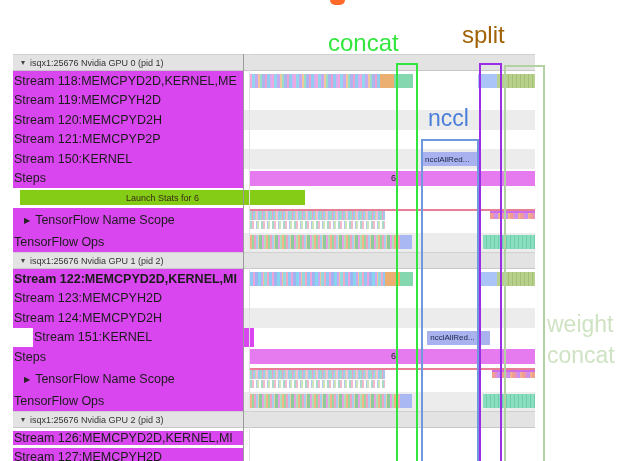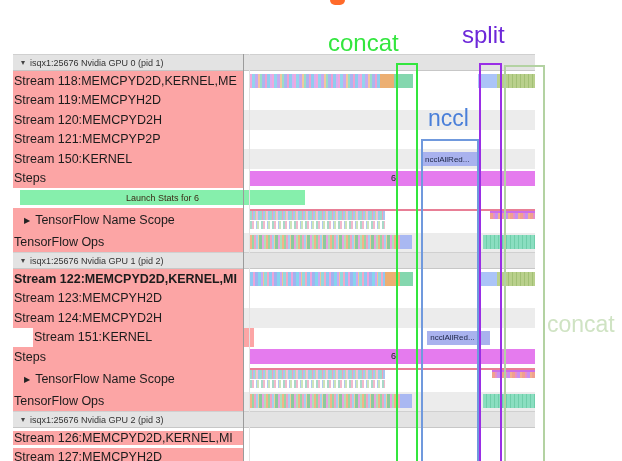--- a/index.html
+++ b/index.html
@@ -1,21 +1,21 @@
 <!DOCTYPE html>
 <html><head>
 <meta charset="utf-8">
 <style>
   html,body{margin:0;padding:0;background:#fff;}
   .stage{position:relative;width:622px;height:461px;overflow:hidden;background:#fff;
          font-family:"Liberation Sans",sans-serif;}
   
   .rows{position:absolute;left:13px;top:54px;width:522px;}
   .row{display:flex;position:relative;}
-  .row-label{width:230px;background:#fca5a5;font-size:12.5px;color:#1c1c1c;
+  .row-label{width:230px;background:#d946ef;font-size:12.5px;color:#1c1c1c;
              white-space:nowrap;overflow:hidden;display:flex;align-items:center;
              padding-left:1px;box-sizing:border-box;}
   .row-label .arrow{font-size:8px;color:#222;margin:0 5px 0 10px;}
   .row-tl{position:relative;width:292px;background:#ffffff;overflow:hidden;}
   .row-tl.odd{background:#ececec;}
   .row-header{background:#e3e3e3;border-top:1px solid #d0d0d0;border-bottom:1px solid #c7c7c7;
               box-sizing:border-box;align-items:center;font-size:9px;color:#333;}
   .row-header .tri{font-size:8px;color:#444;margin:0 5px 0 8px;}
   
   .seg{position:absolute;top:2.5px;height:14px;}
@@ -23,21 +23,21 @@
   .stripes-b{background:repeating-linear-gradient(90deg,#8fc8f2 0 3px,#eda4da 3px 5px,#9fb4f0 5px 8px,#86d4ee 8px 11px,#cba9f2 11px 13px,#f2c09c 13px 14px,#93d9dd 14px 17px,#f0a8c8 17px 19px);}
   .stripes-ops{background:repeating-linear-gradient(90deg,#f2b38a 0 2px,#98d6a4 2px 4px,#f0a4c4 4px 6px,#a4d2ee 6px 8px,#f4cba0 8px 9px,#8cc99c 9px 12px,#e8a4e0 12px 14px,#aee0b8 14px 16px);}
   .solid-orange{background:#ecaf72;}
   .solid-teal{background:#84d7ae;}
   .solid-blue{background:#abc4f8;}
   .solid-blue2{background:#a9b8f2;}
   .green-striped{background:repeating-linear-gradient(90deg,#b9d08c 0 3px,#a2c074 3px 4px);}
   .teal-striped{background:repeating-linear-gradient(90deg,#8adec0 0 3px,#6fceaa 3px 4px);}
   .bar-steps{background:#e57bee;top:2px;height:15px;}
   .steps-num{background:none;font-size:9px;color:#222;text-align:right;top:4px;height:12px;}
-  .bar-launch{background:#86efac;top:2px;height:15px;font-size:9px;color:#3a2a15;
+  .bar-launch{background:#84cc16;top:2px;height:15px;font-size:9px;color:#3a2a15;
               display:flex;align-items:center;justify-content:center;}
   .bar-nccl{background:#a9b2ee;top:3px;height:14px;font-size:8px;color:#20284a;
             display:flex;align-items:center;padding-left:3px;box-sizing:border-box;text-align:center;}
   .ns-line{background:#e87f96;top:1.5px;height:2px;}
   .ns1{top:3px;height:9px;}
   .ns2{top:13px;height:8px;}
   .stripes-ns{background:repeating-linear-gradient(90deg,#9fd9c9 0 2px,#f0a0b8 2px 3px,#a8c4f0 3px 5px,#b8e0a8 5px 6px,#f2bfd4 6px 8px,#98cfe8 8px 10px);}
   .stripes-ns2{background:repeating-linear-gradient(90deg,#a8d8c8 0 2px,#f2b8cc 2px 4px,transparent 4px 6px,#b0c8f0 6px 7px,#cce4b8 7px 9px,transparent 9px 11px);}
   .ns-right{background:repeating-linear-gradient(90deg,#f0a090 0 3px,#e88fc8 3px 5px,#c890f0 5px 8px,#f2b090 8px 10px);border-top:2px solid #cc6ee8;height:6px;box-sizing:content-box;}
   
@@ -48,23 +48,24 @@
                border-radius:0 0 7px 7px;z-index:20;}
 </style>
 </head>
 <body>
 
 <div class="stage">
 
   <div class="orange-clip"></div>
 
   <div class="ann-label" style="left:328px;top:29px;color:#33e63e;">concat</div>
-  <div class="ann-label" style="left:462px;top:21px;color:#6d28d9;">split</div>
+  <div class="ann-label" style="left:462px;top:21px;color:#a16207;">split</div>
   <div class="ann-label" style="left:428px;top:105px;font-size:23px;color:#4a7fd9;">nccl</div>
   <div class="ann-label" style="left:547px;top:309px;font-size:23px;line-height:31px;color:#cfe3c3;">
+    <div>weight</div>
     <div>concat</div>
   </div>
 
   <div class="rows">
       <div class="row row-header" style="height: 17px;">
         <span class="tri">▾</span>
         <span>isqx1:25676 Nvidia GPU 0 (pid 1)</span>
       </div>
       <div class="row" style="height: 19.5px;">
         <div class="row-label">

